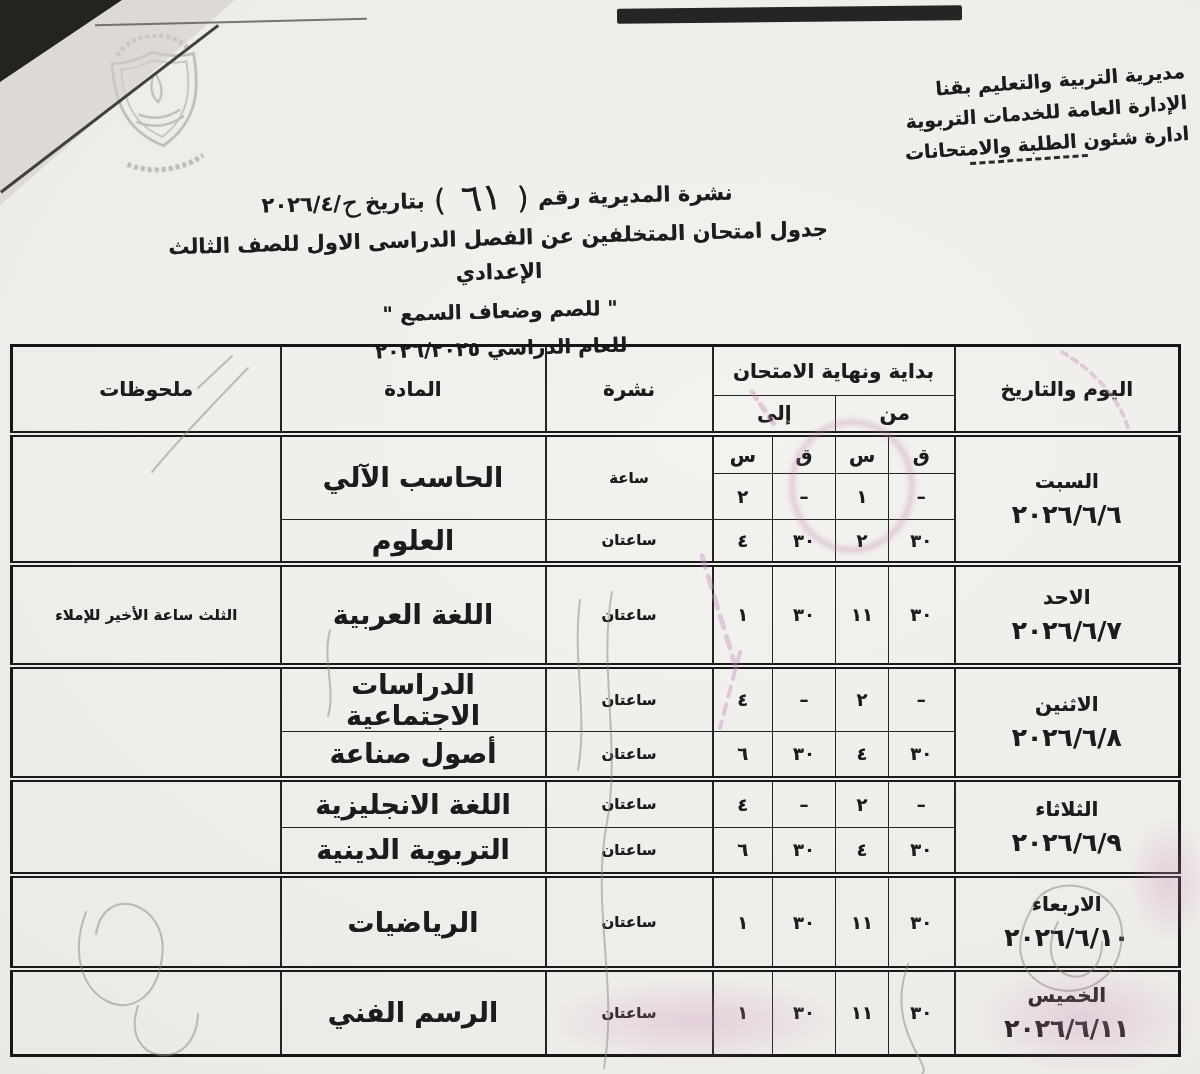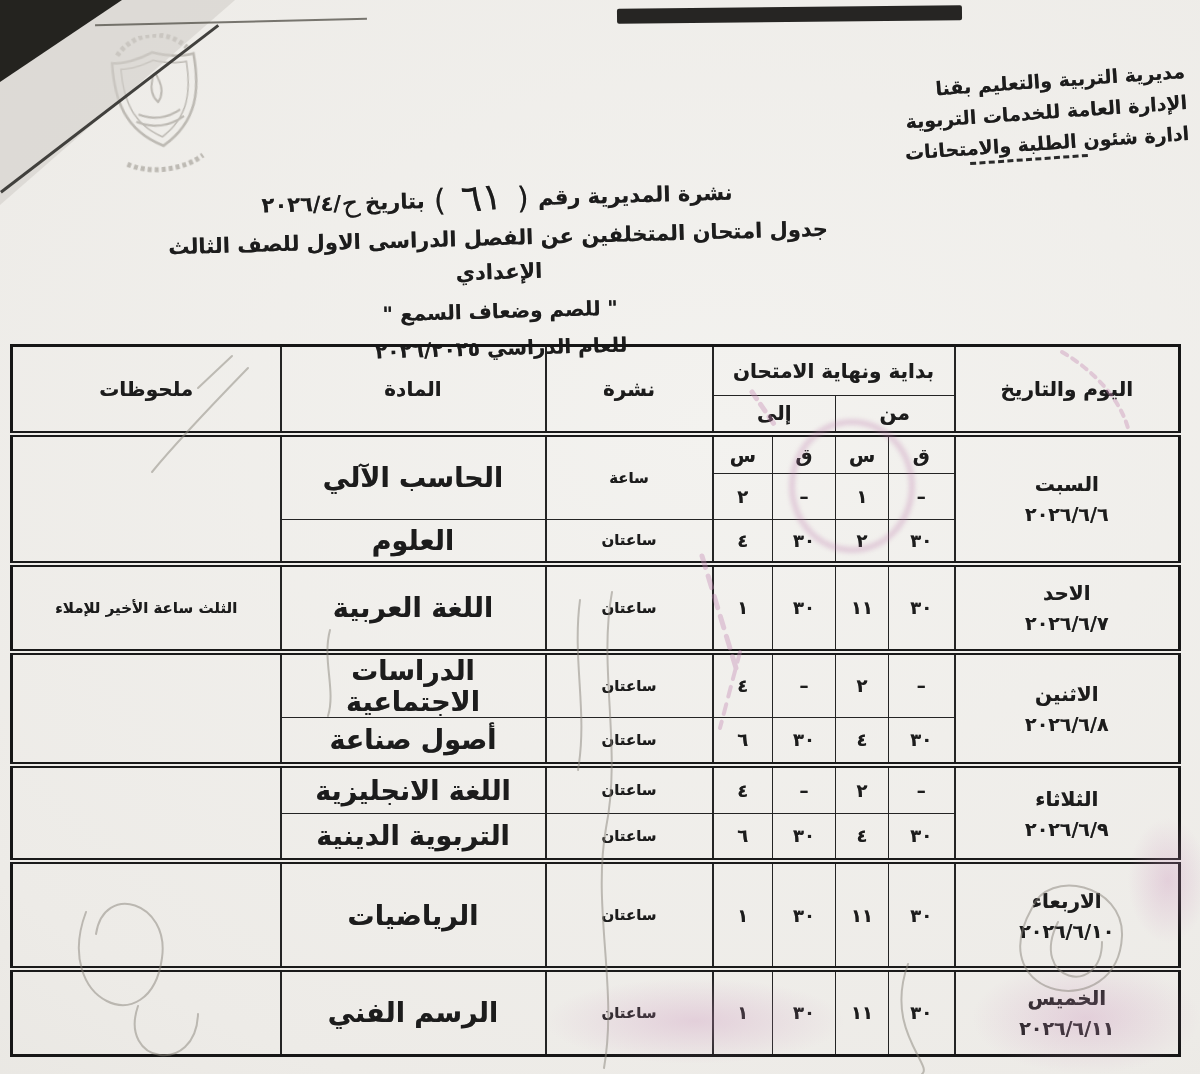--- a/index.html
+++ b/index.html
@@ -64,21 +64,21 @@
   .tbl thead th{font-size:20px;}
   .hr1{height:50px;} .hr2{height:38px;}
   .c-day{border-left-width:2.6px !important;font-size:20px;}
   .c-dur{border-left-width:2.6px !important;border-right-width:2.6px !important;font-size:15px;}
   .c-subj{border-left-width:2.6px !important;font-size:27px;}
   .c-note{border-right-width:2.6px !important;font-size:15px;}
   .c-q,.c-s{font-size:18px;}
   .c-mini{font-size:19px;}
   .row-gs td{border-top:6px double #1a1a1a;}
   .day-name{font-size:20px;}
-  .day-date{font-size:19px;margin-top:7px;}
+  .day-date{font-size:25px;margin-top:7px;}
 </style>
 </head>
 <body>
 
 <div class="page">
 
   <div class="art art-gray-tri"></div>
   <div class="art art-black-wedge"></div>
   <div class="art art-diag-line"></div>
   <div class="art art-top-line"></div>
@@ -186,21 +186,21 @@
           <td class="c-s">٢</td>
         </tr>
         <tr style="height: 44px;">
           <td class="c-q">٣٠</td>
           <td class="c-s">٢</td>
           <td class="c-q">٣٠</td>
           <td class="c-s">٤</td>
           <td class="c-dur">ساعتان</td>
           <td class="c-subj">العلوم</td>
         </tr>
-        <tr class="row-gs" style="height: 88px; margin-top: 20px;">
+        <tr class="row-gs" style="height: 102px; margin-top: 20px;">
           <td class="c-day">
             <div class="day-name">الاحد</div>
             <div class="day-date">٢٠٢٦/٦/٧</div>
           </td>
           <td class="c-q">٣٠</td>
           <td class="c-s">١١</td>
           <td class="c-q">٣٠</td>
           <td class="c-s">١</td>
           <td class="c-dur">ساعتان</td>
           <td class="c-subj">اللغة العربية</td>
@@ -241,21 +241,21 @@
           <td class="c-note" rowspan="2"></td>
         </tr>
         <tr style="height: 48px;">
           <td class="c-q">٣٠</td>
           <td class="c-s">٤</td>
           <td class="c-q">٣٠</td>
           <td class="c-s">٦</td>
           <td class="c-dur">ساعتان</td>
           <td class="c-subj">التربوية الدينية</td>
         </tr>
-        <tr class="row-gs" style="height: 108px;">
+        <tr class="row-gs" style="height: 94px;">
           <td class="c-day">
             <div class="day-name">الاربعاء</div>
             <div class="day-date">٢٠٢٦/٦/١٠</div>
           </td>
           <td class="c-q">٣٠</td>
           <td class="c-s">١١</td>
           <td class="c-q">٣٠</td>
           <td class="c-s">١</td>
           <td class="c-dur">ساعتان</td>
           <td class="c-subj">الرياضيات</td>

